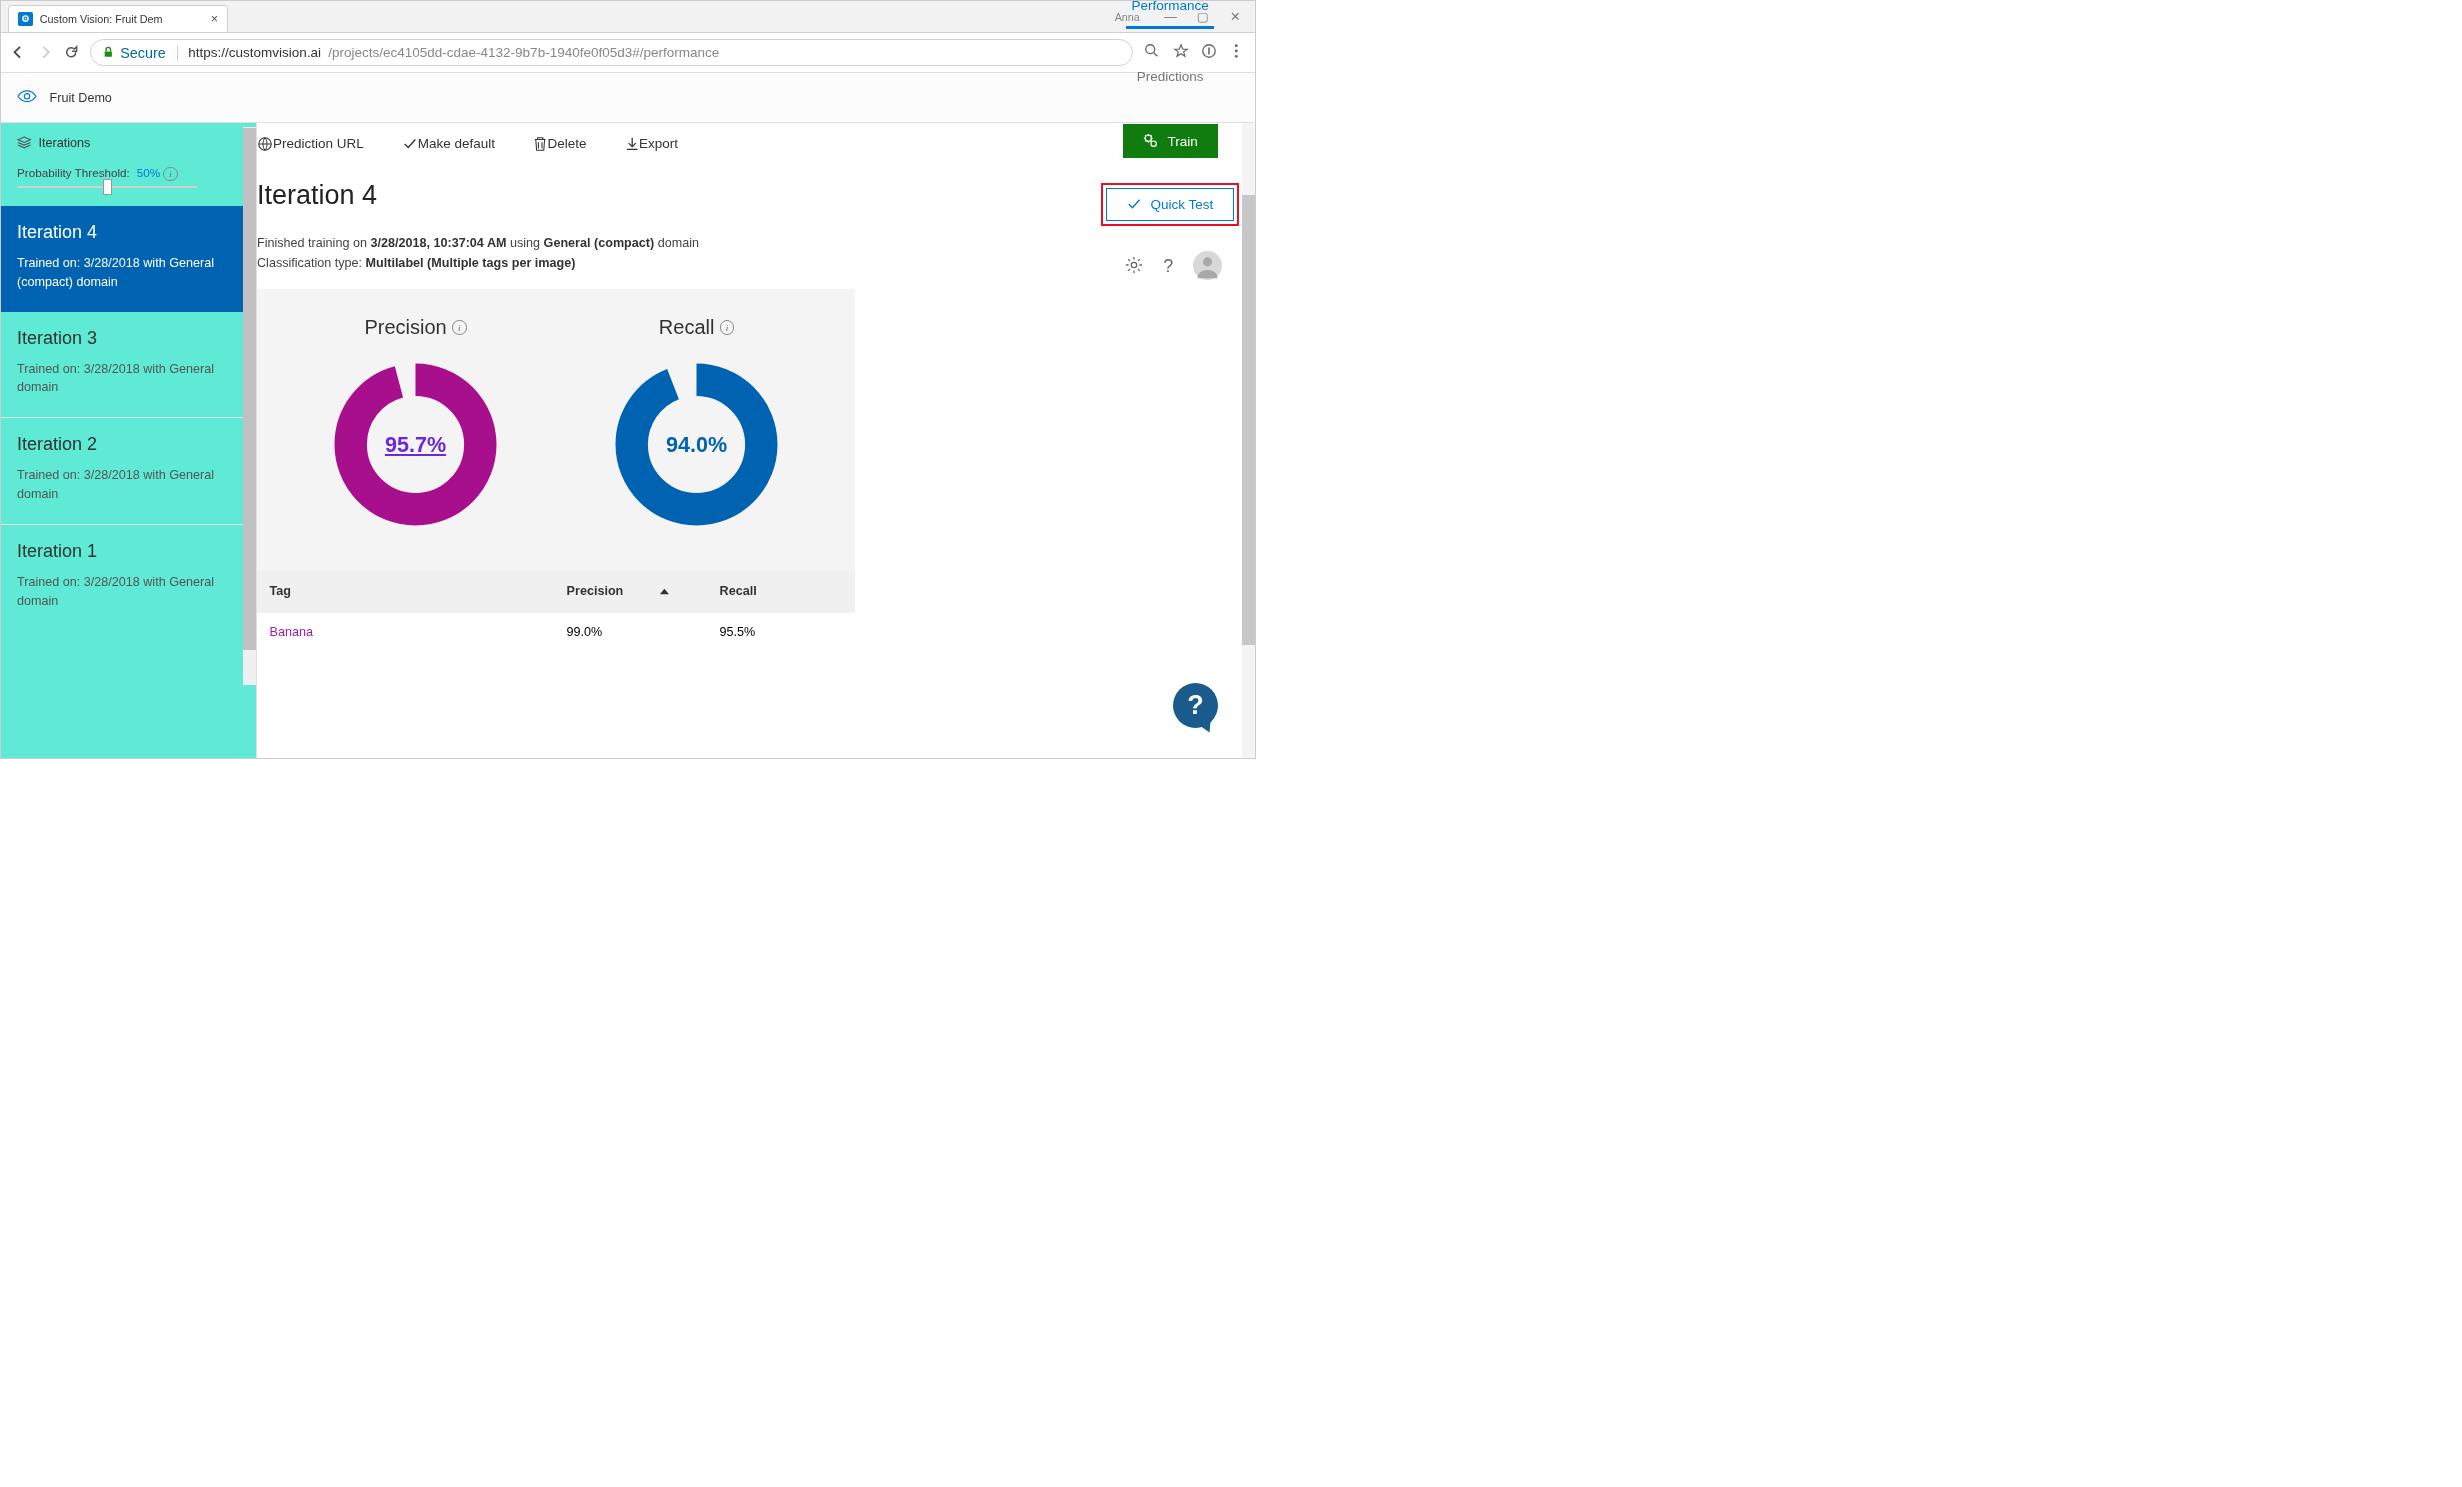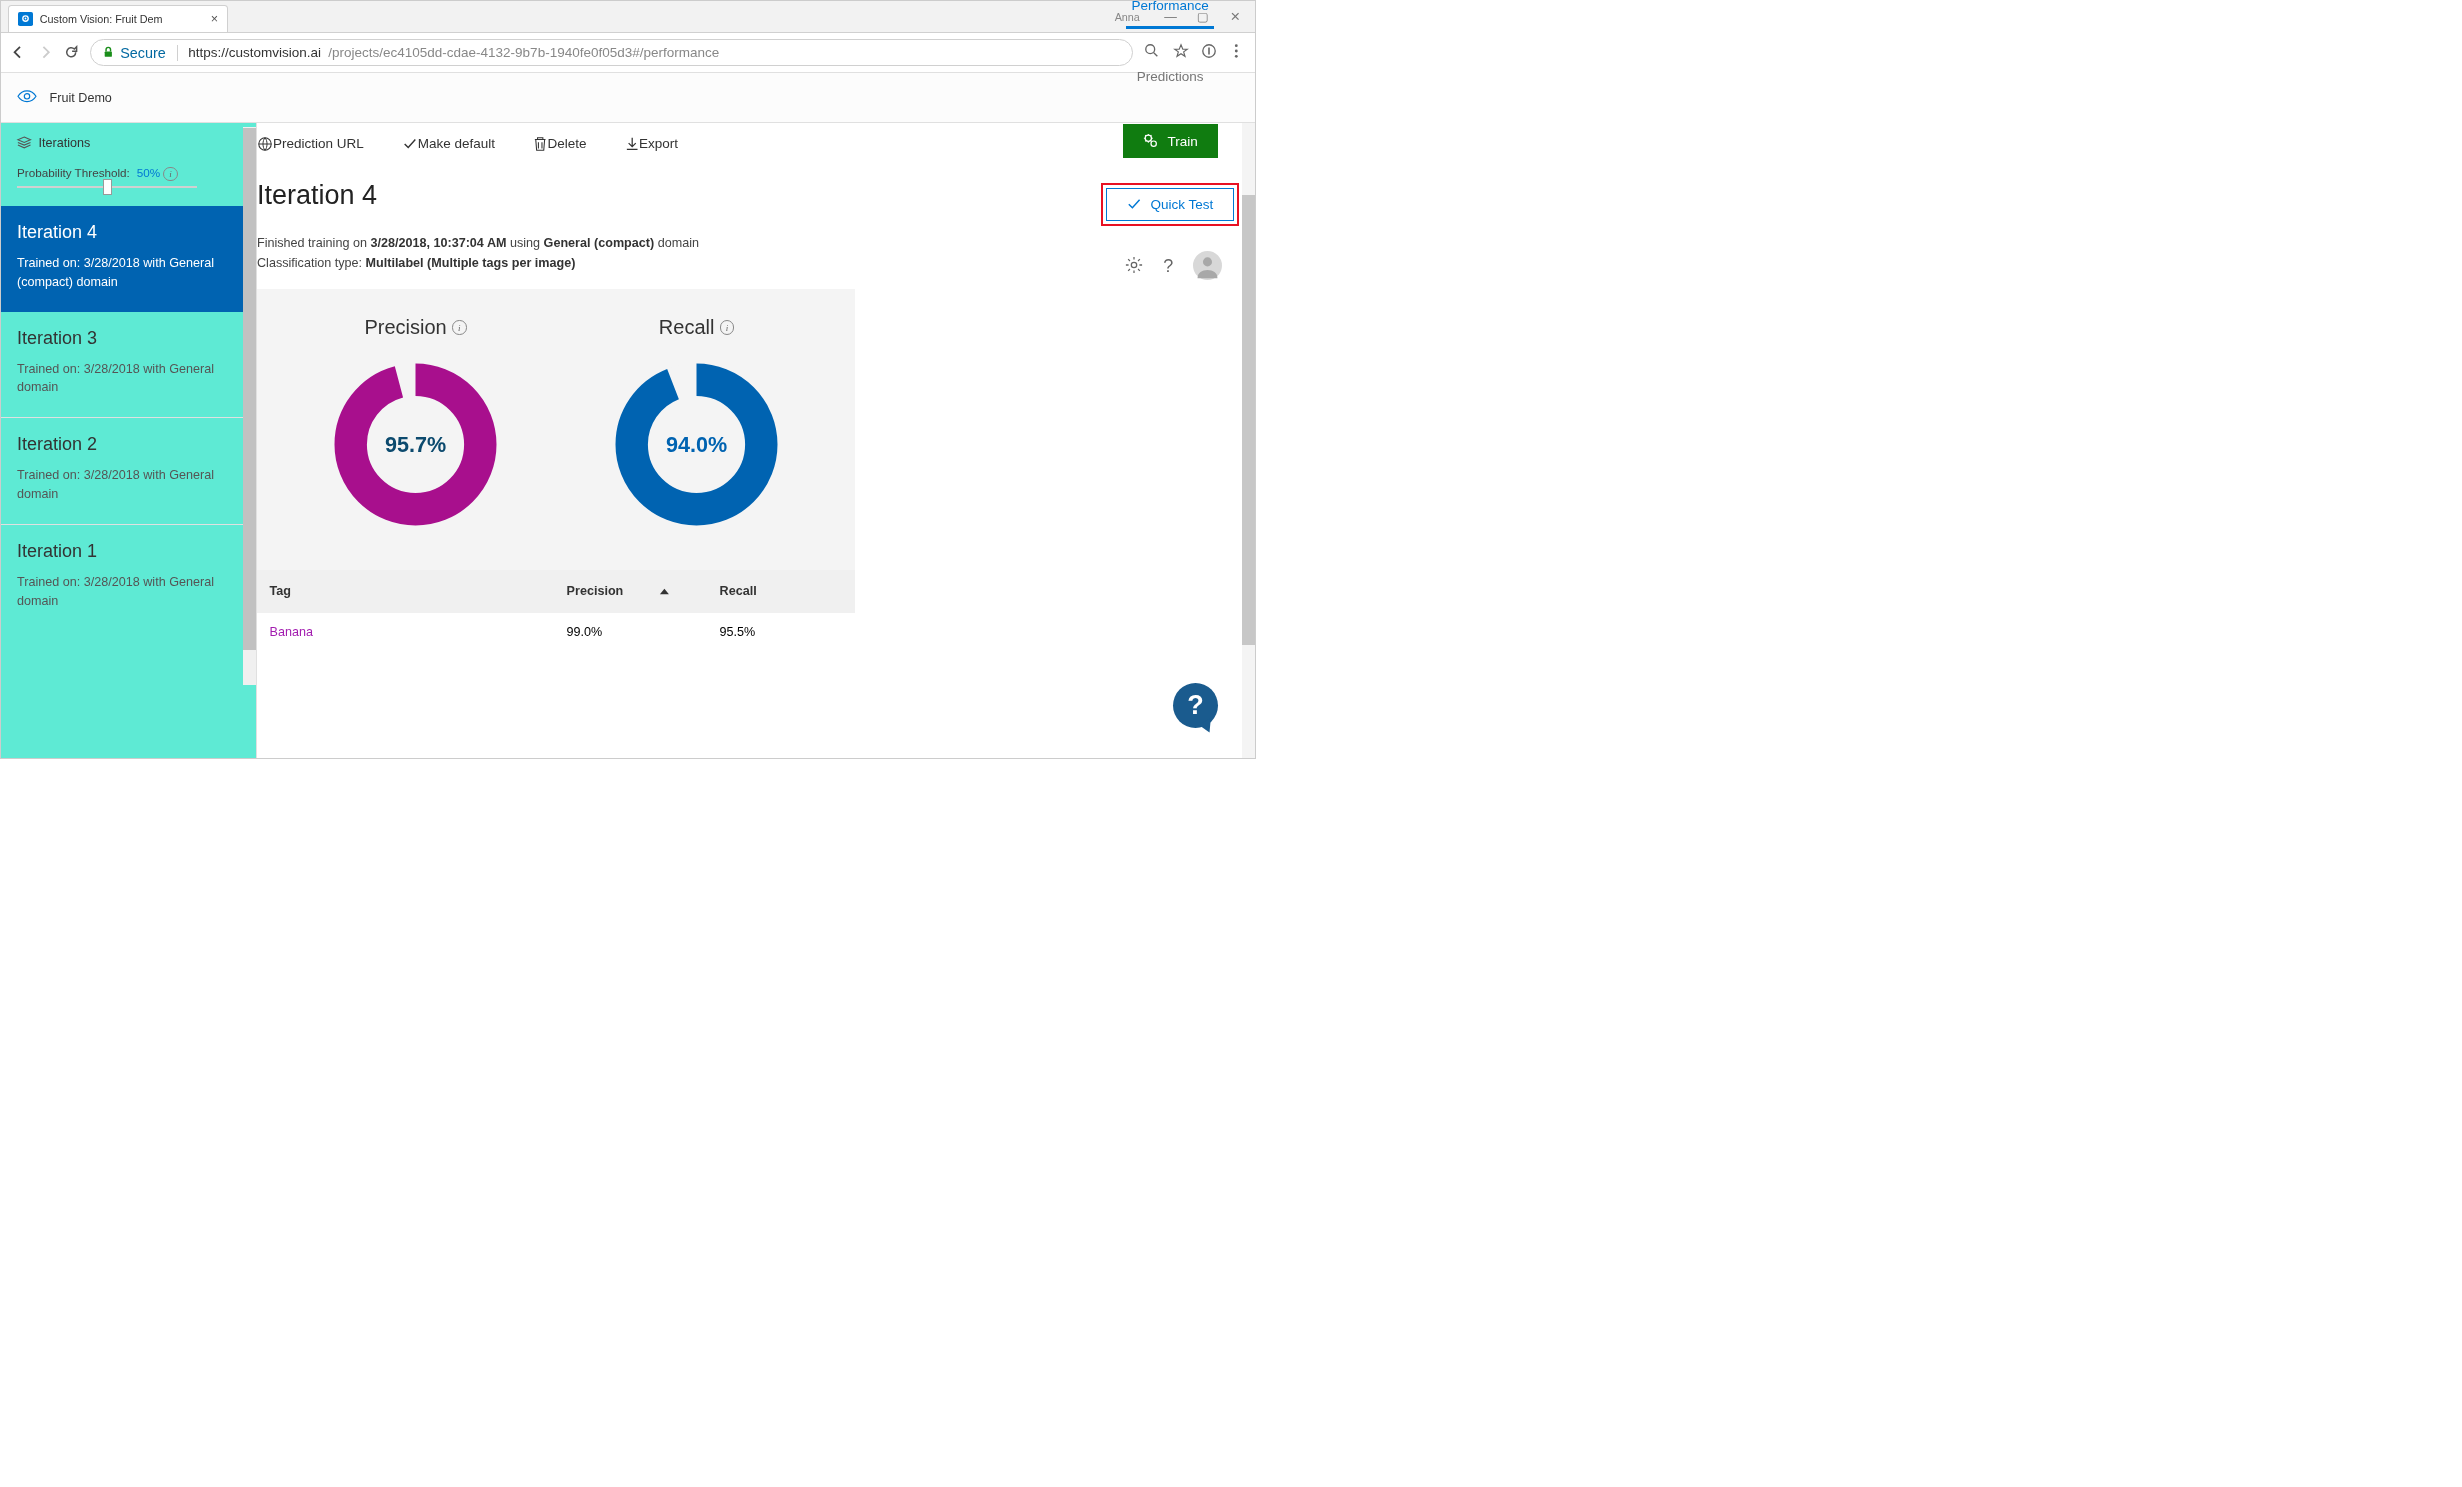--- a/index.html
+++ b/index.html
@@ -65,21 +65,21 @@
   h1.iter-head { font-size: 27px; font-weight: 300; color:#222; margin-bottom: 21.6px;}
   .meta { font-size: 12.6px; color:#444; line-height:1.6; margin-bottom:16px;}
   .meta b { color:#333;}
   .metrics-card { background: #f4f4f4; padding: 27px 18px 40px; display:flex; justify-content:space-around; width: 598px;}
   .metric { text-align:center;}
   .metric-title { font-size: 20px; color:#333; margin-bottom: 20px; display:flex; align-items:center; justify-content:center; gap:5.4px; font-weight:300;}
   .info-icon { display:inline-flex; width:14.4px; height:14.4px; border:0.9px solid #888; border-radius:50%; align-items:center; justify-content:center; font-size:9px; color:#666; font-family: Georgia, serif; font-style:italic;}
   .donut { position:relative; width:171px; height:171px; margin:0 auto;}
   .donut svg { transform: rotate(-90deg);}
   .donut-label { position:absolute; top:0; left:0; width:100%; height:100%; display:flex; align-items:center; justify-content:center; font-size:21.6px; font-weight:600;}
-  .donut-label.purple { color:#0c4a6e;}
+  .donut-label.purple { color:#6d28d9;text-decoration:underline;}
   .donut-label.blue { color:#0063b1;}
 
   h2.perf-tag { font-size: 21.6px; font-weight: 300; color:#222; margin: 29px 0 16px;}
   .tag-table { width: 598px; font-size:12.6px;}
   .tag-table .thead { display:flex; background:#f0f0f0; font-weight:600; color:#333;}
   .tag-table .trow { display:flex; padding: 12.6px 12.6px; align-items:center;}
   .tag-table .thead .trow { padding: 14.4px 12.6px;}
   .tcol1 { flex: 0 0 297px;}
   .tcol2 { flex: 0 0 153px; display:flex; align-items:center; gap:36px;}
   .tcol3 { flex: 0 0 135px;}

